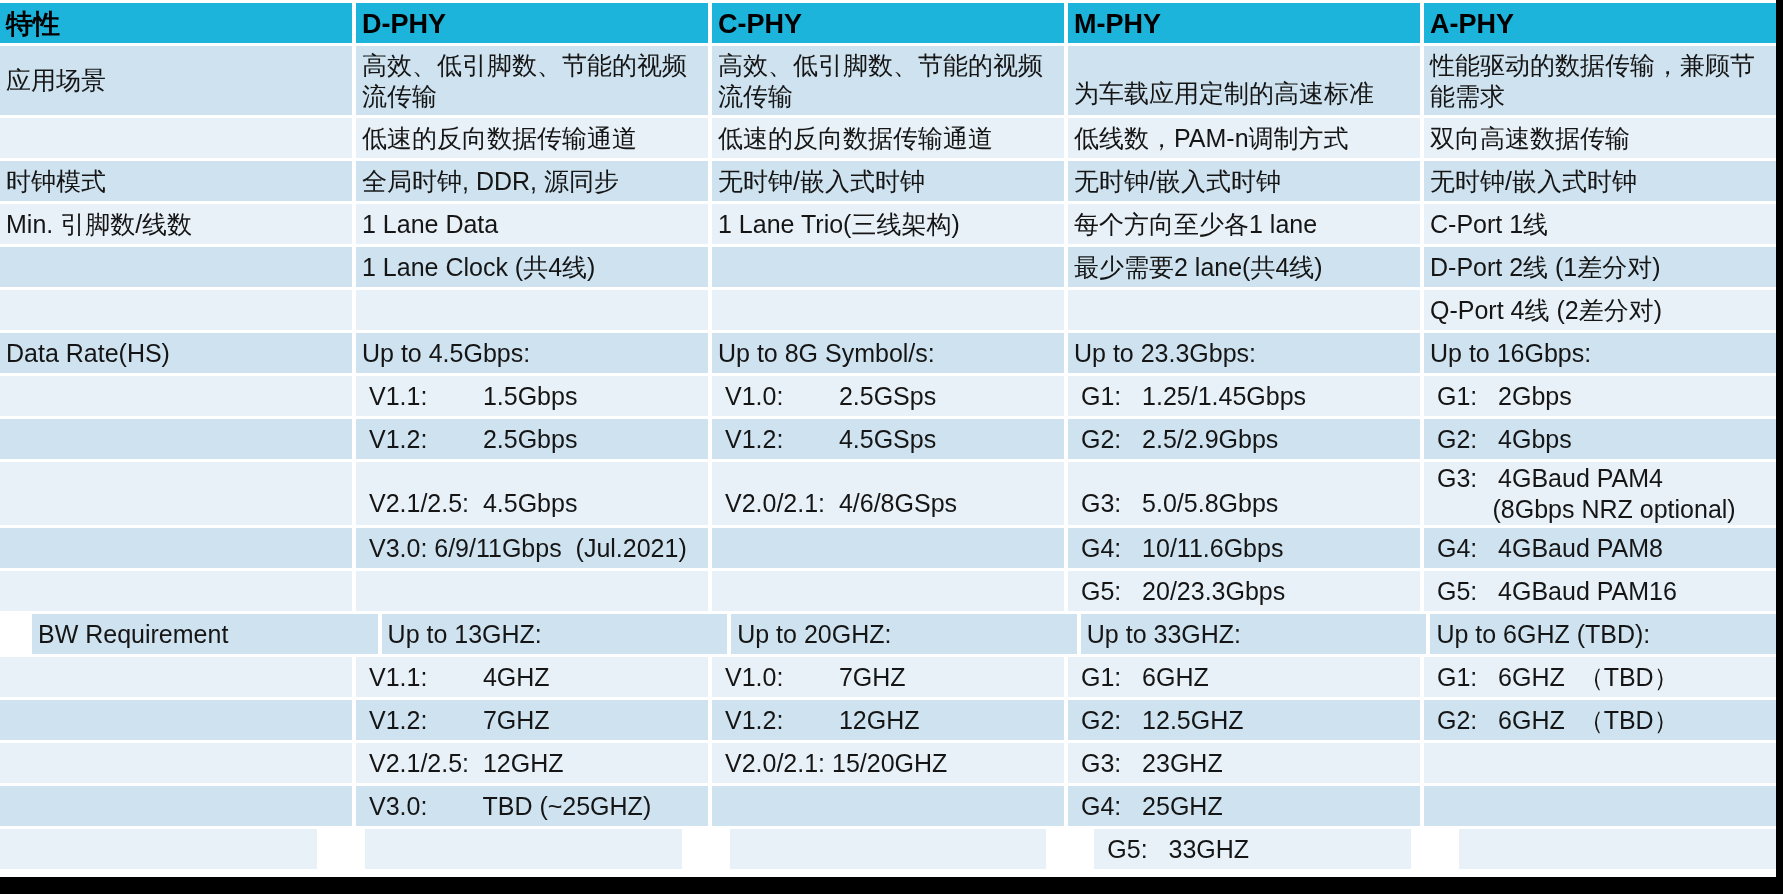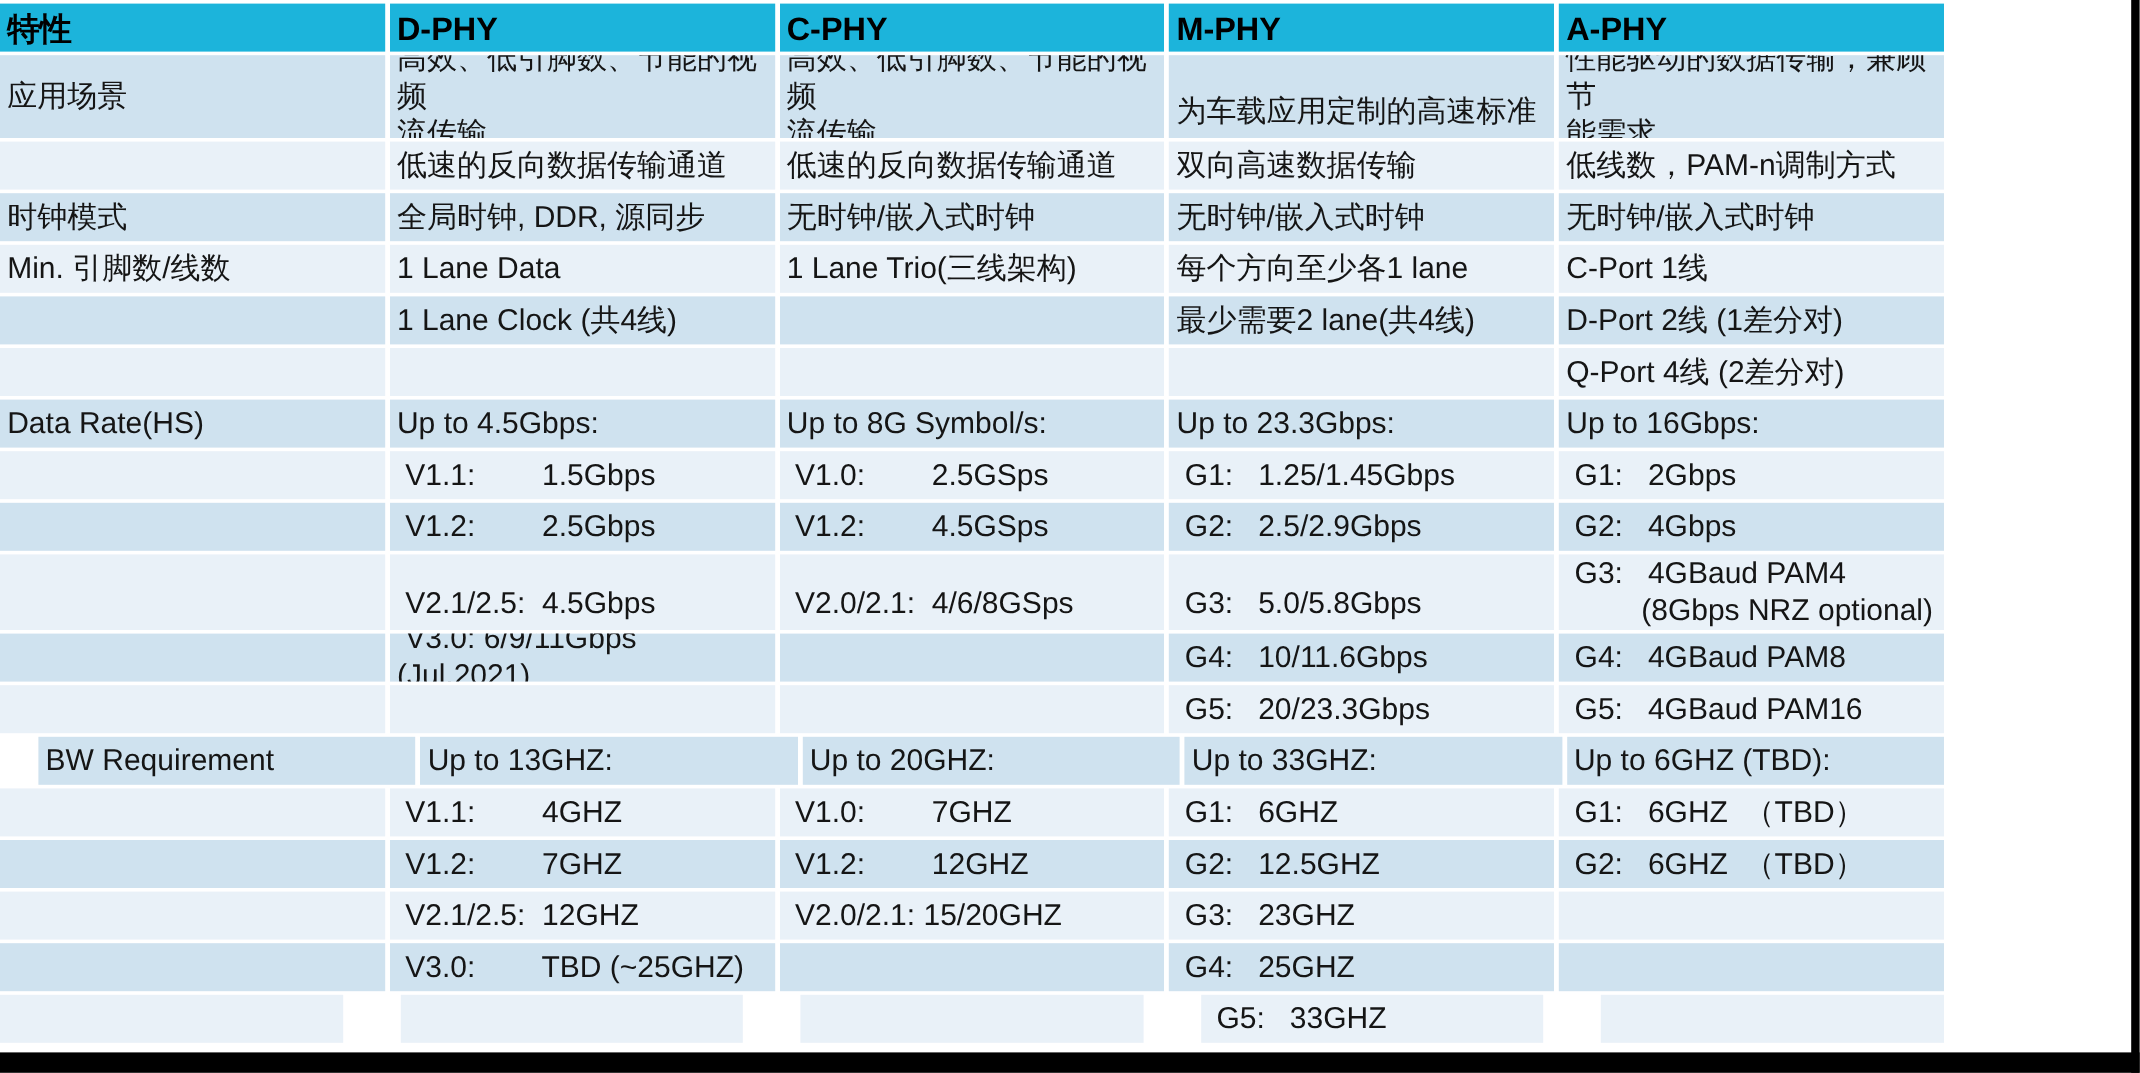--- a/index.html
+++ b/index.html
@@ -8,21 +8,21 @@
     --row-light:#e9f1f8;
     --edge:#000000;
     --text:#151515;
   }
   html,body{margin:0;padding:0;}
   body{
     width:1783px;height:894px;position:relative;background:#ffffff;
     font-family:"Liberation Sans","DejaVu Sans",sans-serif;
     overflow:hidden;
   }
-  #table{position:absolute;left:0;top:3px;width:1620px;}
+  #table{position:absolute;left:0;top:3px;width:1776px;}
   .row{display:grid;grid-template-columns:repeat(5,1fr);column-gap:4px;margin-top:3px;}
   .row:first-child{margin-top:0;}
   .cell{
     display:flex;align-items:center;
     padding:0 6px;box-sizing:border-box;
     white-space:pre-wrap;overflow:hidden;
     font-size:25px;line-height:31px;color:var(--text);
   }
   .row.dark .cell{background:var(--row-dark);}
   .row.light .cell{background:var(--row-light);}
@@ -54,22 +54,22 @@
       <div class="cell">高效、低引脚数、节能的视频
 流传输</div>
       <div class="cell vb">为车载应用定制的高速标准</div>
       <div class="cell">性能驱动的数据传输，兼顾节
 能需求</div>
     </div>
     <div class="row light" style="height: 40px;">
       <div class="cell"></div>
       <div class="cell">低速的反向数据传输通道</div>
       <div class="cell">低速的反向数据传输通道</div>
+      <div class="cell">低线数，PAM-n调制方式</div>
       <div class="cell">双向高速数据传输</div>
-      <div class="cell">低线数，PAM-n调制方式</div>
     </div>
     <div class="row dark" style="height: 40px;">
       <div class="cell">时钟模式</div>
       <div class="cell">全局时钟, DDR, 源同步</div>
       <div class="cell">无时钟/嵌入式时钟</div>
       <div class="cell">无时钟/嵌入式时钟</div>
       <div class="cell">无时钟/嵌入式时钟</div>
     </div>
     <div class="row light" style="height: 40px;">
       <div class="cell">Min. 引脚数/线数</div>

